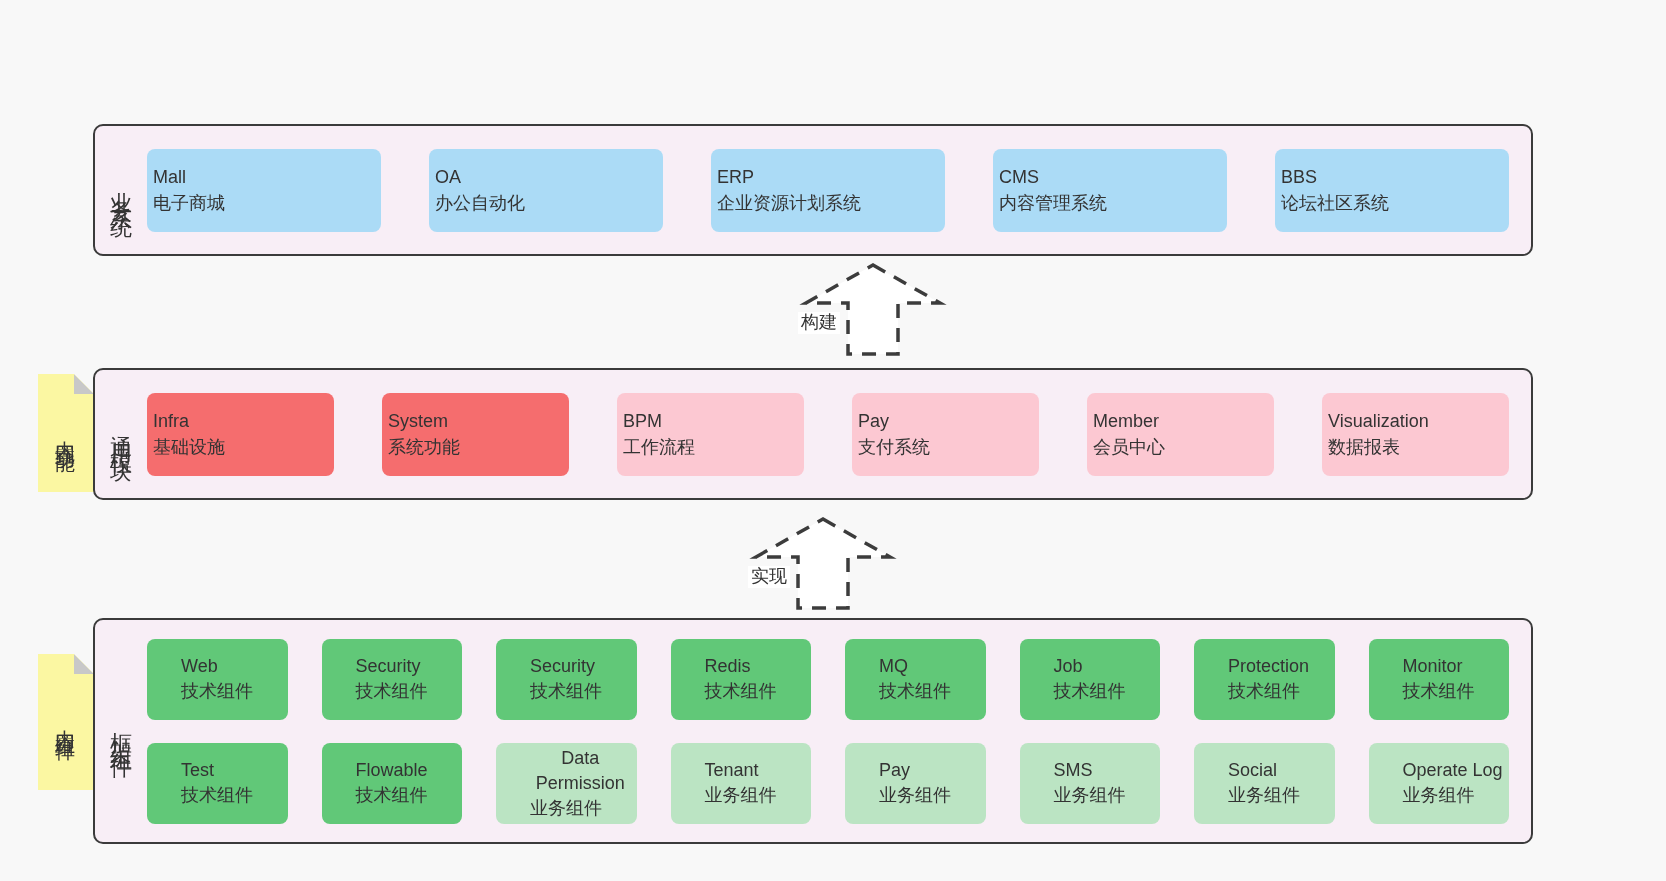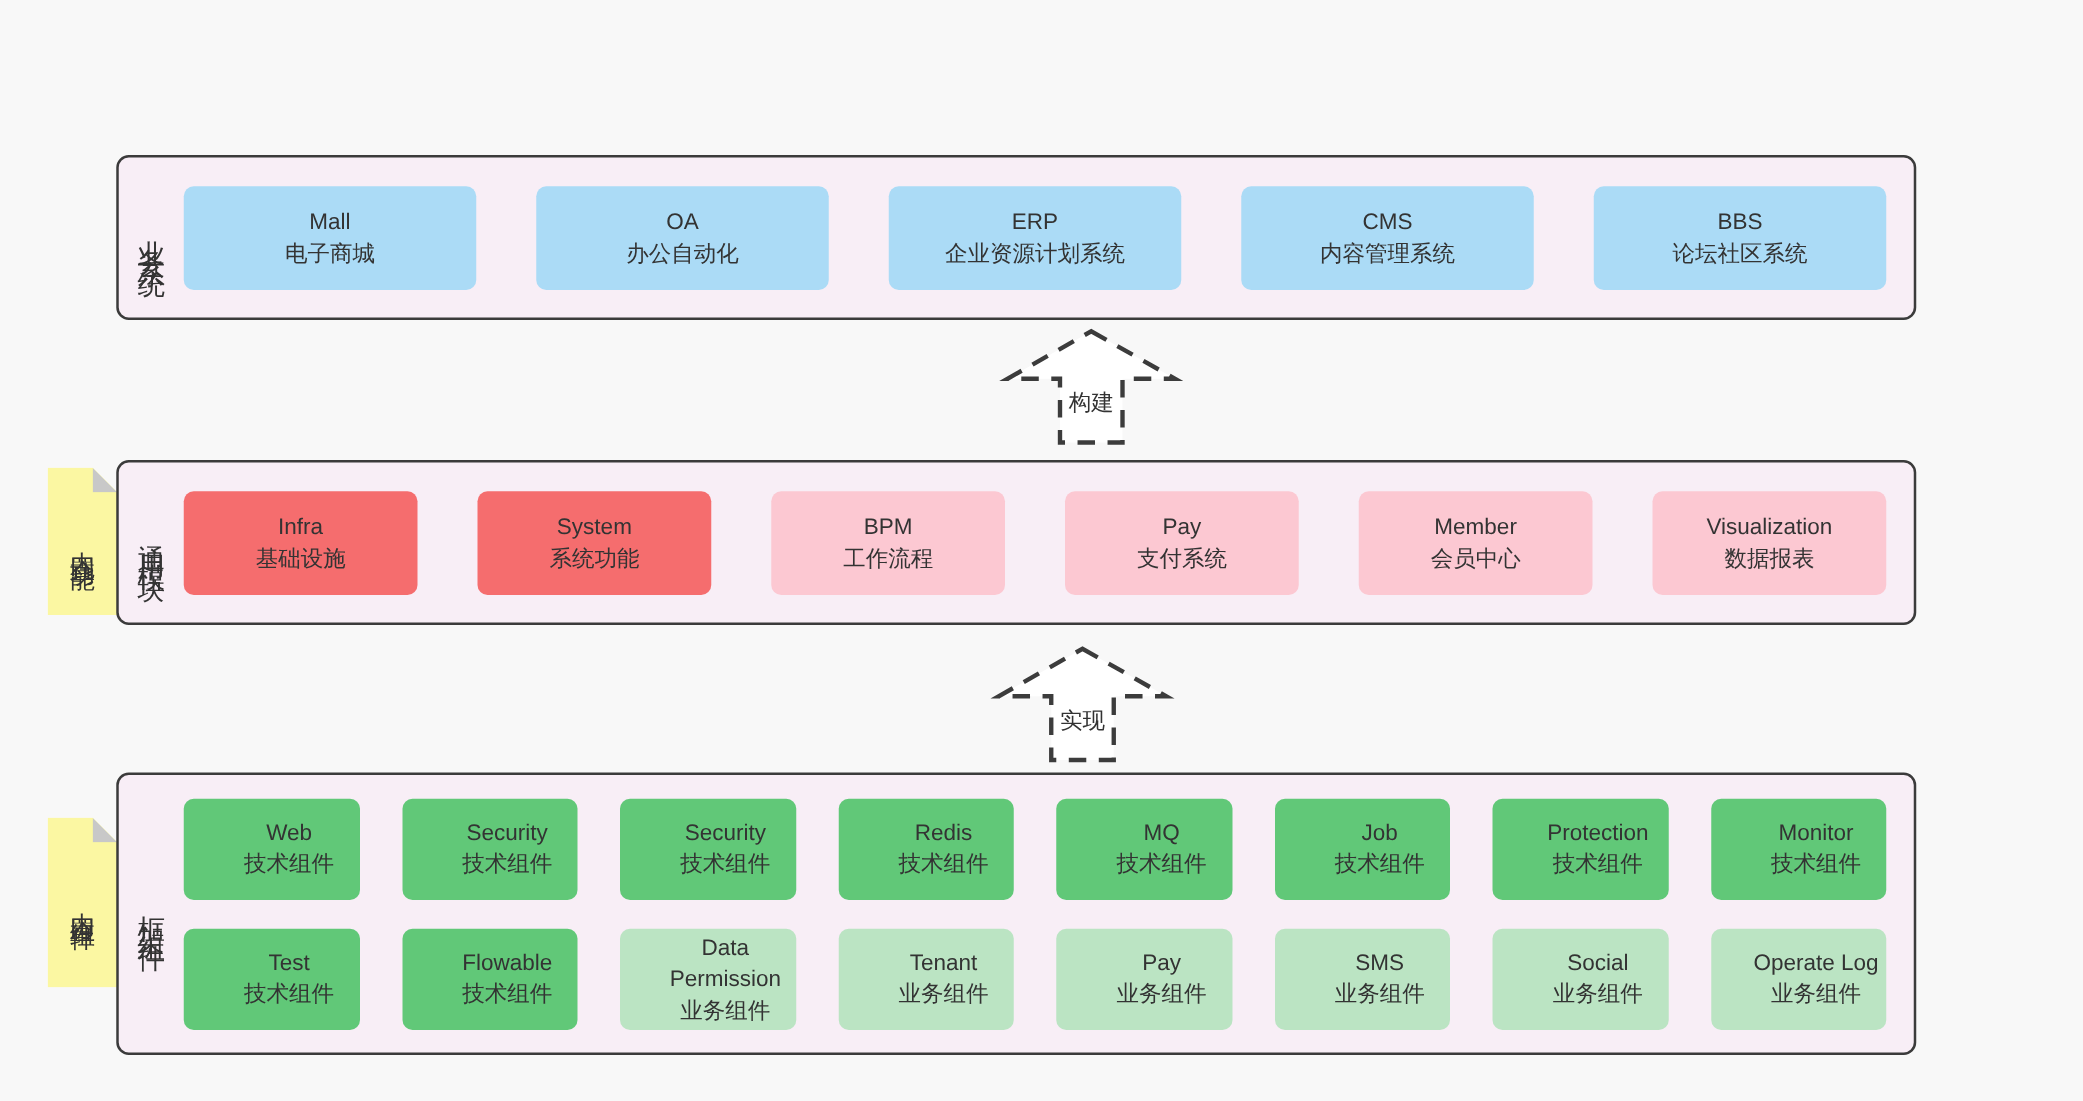--- a/index.html
+++ b/index.html
@@ -19,21 +19,21 @@
   .layer-2{top:368px;height:132px;}
   .layer-3{top:618px;height:226px;}
   .side-label-wrap{width:52px;flex-shrink:0;display:flex;justify-content:center;align-items:center;}
   .side-label{writing-mode:vertical-rl;text-orientation:upright;font-size:22px;letter-spacing:8px;
     color:var(--text,#333);white-space:nowrap;}
   .rows{flex:1;display:flex;flex-direction:column;gap:23px;padding-right:22px;}
   .row{display:flex;gap:48px;}
   .layer-3 .row{gap:34px;}
 
   
-  .box{flex:1;height:83px;border-radius:8px;display:flex;flex-direction:column;align-items:center;
+  .box{flex:1;height:83px;border-radius:8px;display:flex;flex-direction:column;align-items:flex-start;
     justify-content:center;text-align:center;font-size:18px;line-height:26px;padding:2px 6px;}
   .layer-3 .box{height:81px;line-height:25px;padding-left:34px;}
   .v-blue{background:var(--blue,#abdbf6);}
   .v-red{background:var(--red,#f56d6e);}
   .v-pink{background:var(--pink,#fcc8d2);}
   .v-green{background:var(--green,#61c878);}
   .v-light-green{background:var(--light-green,#bbe4c3);}
 
   
   .sticky{position:absolute;left:38px;width:56px;background:var(--sticky-yellow,#fbf7a2);
@@ -42,23 +42,23 @@
   .sticky-2{top:374px;height:118px;}
   .sticky-3{top:654px;height:136px;}
   .fold{position:absolute;top:0;right:0;width:20px;height:20px;background:var(--sticky-fold,#c8c8c8);
     clip-path:polygon(0 0,100% 100%,0 100%);}
   .sticky-label{writing-mode:vertical-rl;text-orientation:upright;font-size:20px;letter-spacing:4px;
     color:var(--text,#333);white-space:nowrap;}
 
   
   .arrow{position:absolute;width:150px;height:96px;z-index:0;}
   .arrow-1{left:798px;top:262px;}
-  .arrow-2{left:791px;top:516px;}
+  .arrow-2{left:748px;top:516px;}
   .arrow svg{display:block;width:150px;height:96px;}
-  .arrow-label{position:absolute;left:0;right:0;top:48px;text-align:center;font-family:Liberation Mono, monospace;}
+  .arrow-label{position:absolute;left:0;right:0;top:48px;font-family:Liberation Mono, monospace;}
   .arrow-label span{background:#ffffff;font-size:18px;padding:1px 3px;color:var(--text,#333);}
 </style>
 </head>
 <body>
 
 <div class="page">
 
   <div class="sticky sticky-2">
     <span class="fold"></span>
     <span class="sticky-label">内置功能</span>

